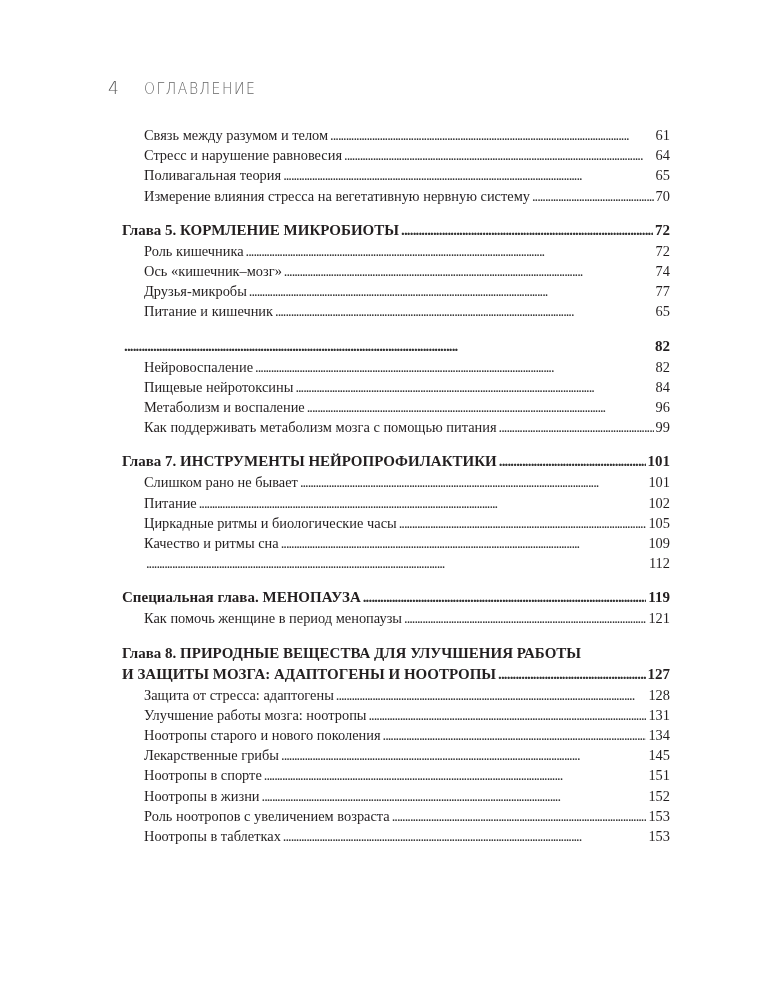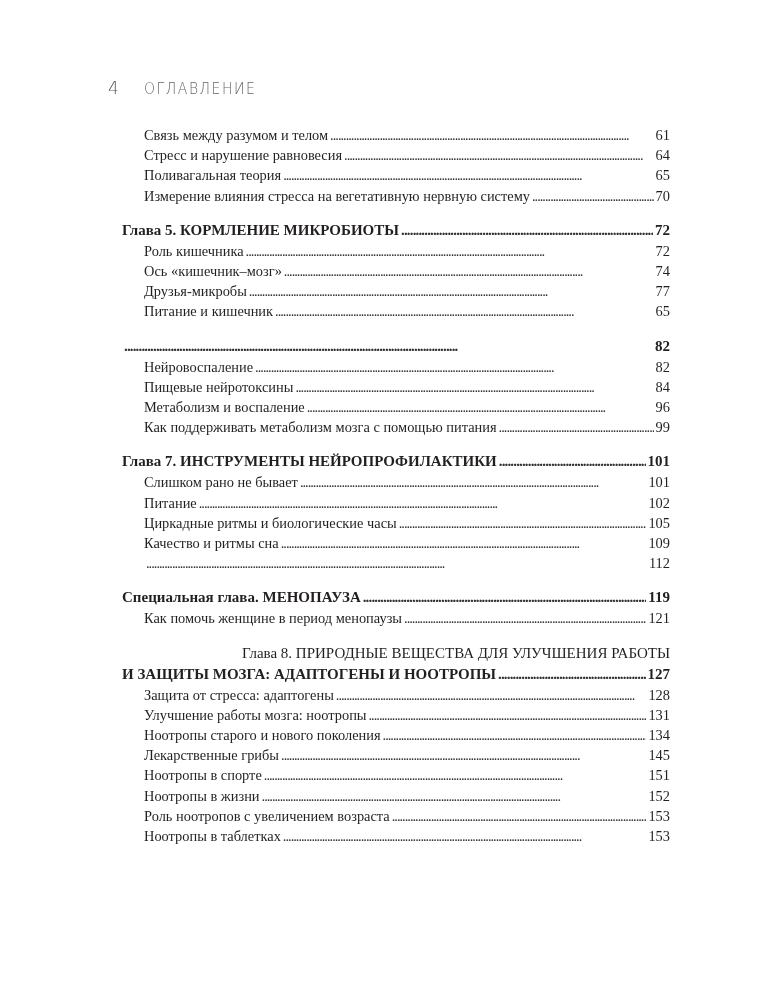--- a/index.html
+++ b/index.html
@@ -10,21 +10,21 @@
   .running-title { font-family: "DejaVu Sans", sans-serif; font-size: 14px; letter-spacing: 1.5px; color: #666; font-weight: 300; transform: scaleY(1.15); }
   .toc { position: absolute; top: 125px; left: 122px; width: 548px; }
   .section { margin-bottom: 14px; }
   .row { display: flex; align-items: baseline; font-size: 14.4px; line-height: 20.2px; white-space: nowrap; }
   .row.entry { padding-left: 22px; }
   .row.chapter { font-weight: bold; font-size: 15px; line-height: 21px; }
   .row .title { flex: 0 0 auto; }
   .row .leader { flex: 1 1 auto; overflow: hidden; margin: 0 2px; letter-spacing: 1.2px; color: #333; }
   .row .leader::before { content: ". . . . . . . . . . . . . . . . . . . . . . . . . . . . . . . . . . . . . . . . . . . . . . . . . . . . . . . . . . . . . . . . . . . . . . . . . . . . . . . . . . . . . . . . . . . . . . . . . . . . . . . . . . . . . . . . . . ."; letter-spacing: -2.3px; }
   .row .page { flex: 0 0 auto; text-align: right; }
-  .chapter-line2 { font-weight: normal; font-size: 15px; line-height: 21px; text-align: right; }
+  .chapter-line2 { font-weight: bold; font-size: 15px; line-height: 21px; }
 </style>
 </head>
 <body>
 
 <div class="page-header">
   <span class="page-number">4</span>
   <span class="running-title">ОГЛАВЛЕНИЕ</span>
 </div>
 
 <div class="toc">

